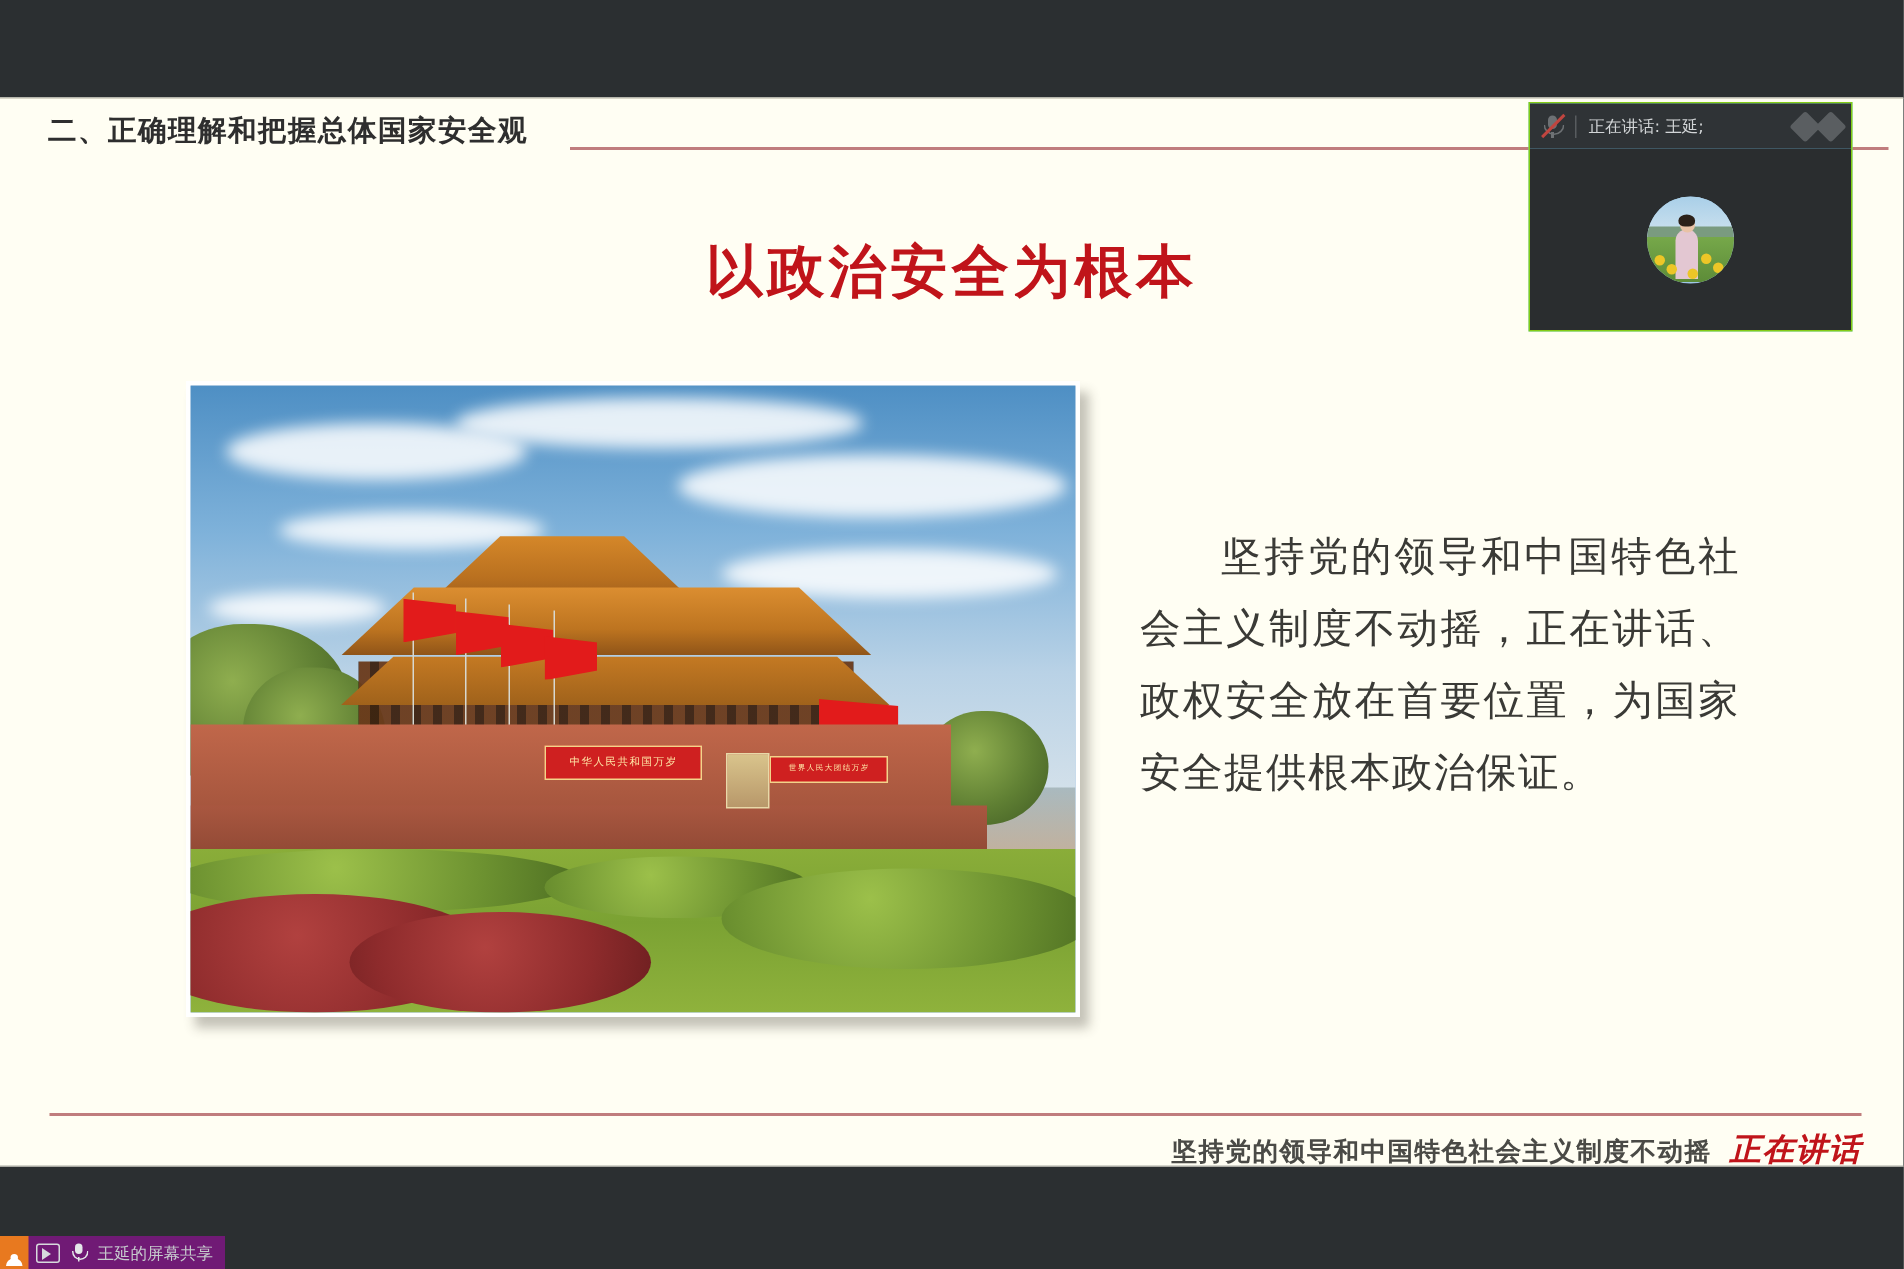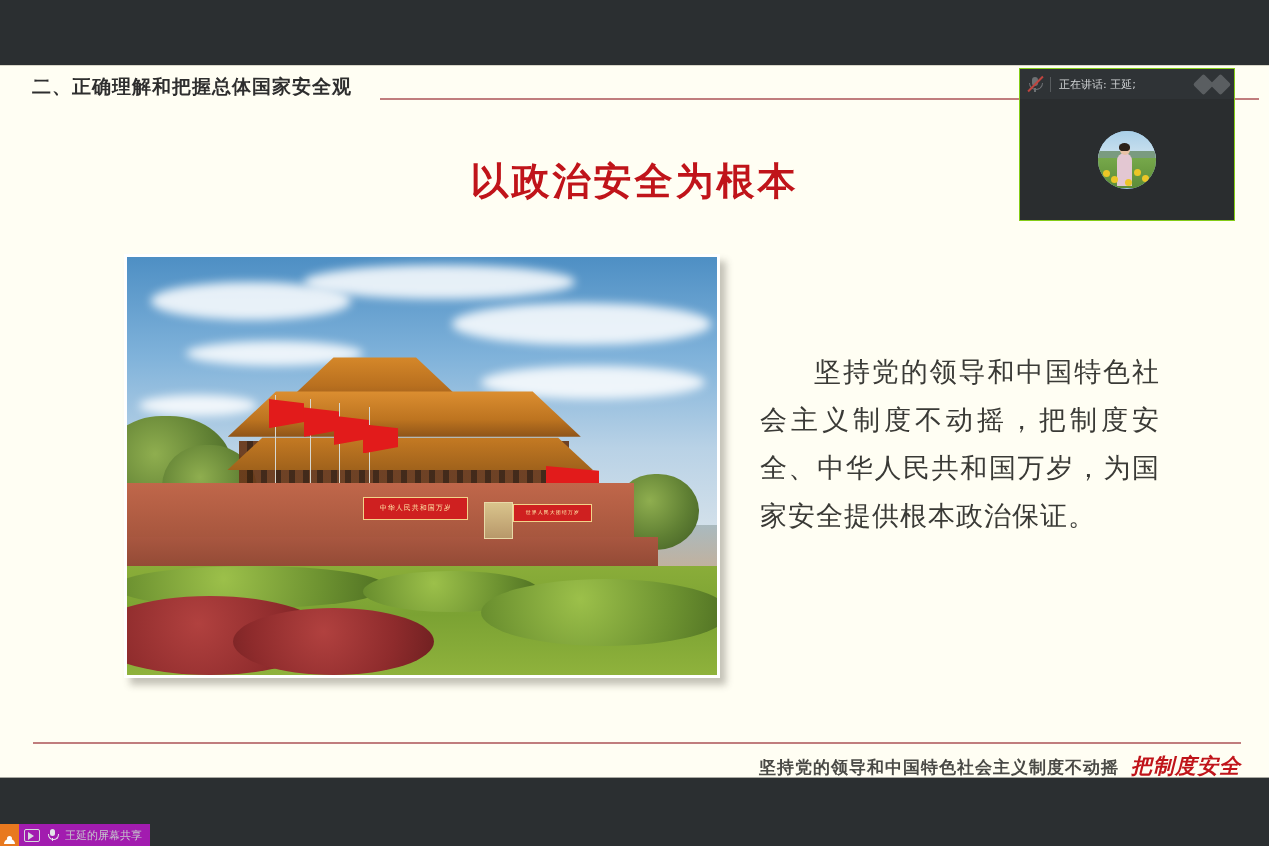--- a/index.html
+++ b/index.html
@@ -461,21 +461,21 @@
   }
 
   
   #taskbar-chip {
     position: absolute;
     left: 0;
     top: 824px;
     height: 22px;
     display: flex;
     align-items: center;
-    background: #a21caf;
+    background: #701a75;
     padding-right: 8px;
   }
   #share-icon {
     width: 16px;
     height: 13px;
     border: 1.5px solid #d7dadd;
     border-radius: 2px;
     position: relative;
     flex: 0 0 auto;
     margin-left: 5px;
@@ -553,26 +553,26 @@
 
         <div class="ph-lawn"></div>
         <div class="ph-hedge-green" style="left:-2%;top:74%;width:46%;height:10%;"></div>
         <div class="ph-hedge-green" style="left:40%;top:75%;width:30%;height:10%;"></div>
         <div class="ph-hedge-green" style="left:60%;top:77%;width:42%;height:16%;"></div>
         <div class="ph-hedge-red" style="left:-6%;top:81%;width:40%;height:19%;"></div>
         <div class="ph-hedge-red" style="left:18%;top:84%;width:34%;height:16%;"></div>
       </div>
     </div>
 
-    <div id="slide-body">坚持党的领导和中国特色社会主义制度不动摇，把制度安全、中华人民共和国万岁，为国家安全提供根本政治保证。</div>
+    <div id="slide-body">坚持党的领导和中国特色社会主义制度不动摇，正在讲话、政权安全放在首要位置，为国家安全提供根本政治保证。</div>
 
     <div id="slide-footer-rule"></div>
     <div id="slide-footer">
       <div id="footer-series">坚持党的领导和中国特色社会主义制度不动摇</div>
-      <div id="footer-lecture">把制度安全</div>
+      <div id="footer-lecture">正在讲话</div>
     </div>
   </div>
 
   <div id="video-panel">
     <div id="video-panel-header">
       <div id="mic-muted-icon">
         <div class="mic-body"></div>
         <div class="mic-arc"></div>
         <div class="mic-stem"></div>
         <div class="mic-slash"></div>

